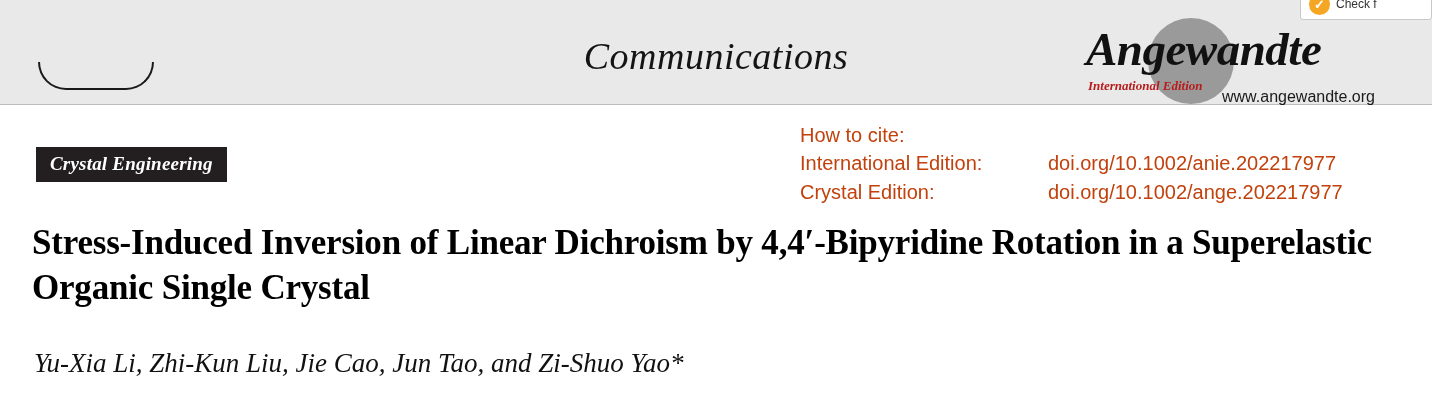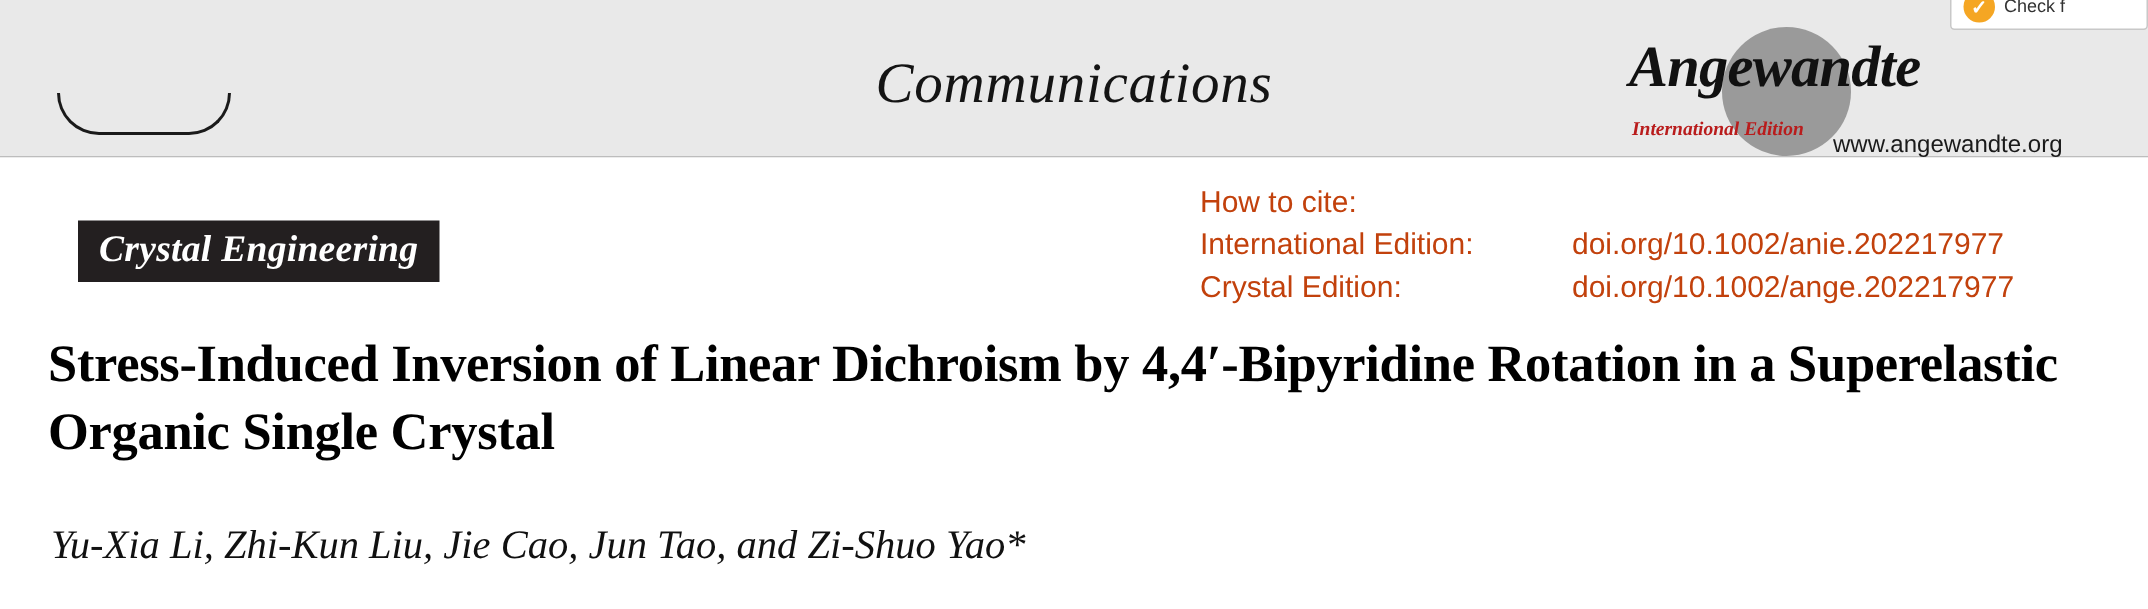--- a/index.html
+++ b/index.html
@@ -84,21 +84,21 @@
     border-radius: 50%;
     background: #9a9a9a;
   }
   .angew-word {
     position: absolute;
     left: 0px;
     top: 12px;
     font-family: "Liberation Serif", serif;
     font-style: italic;
     font-weight: bold;
-    font-size: 39px;
+    font-size: 47px;
     color: #111111;
     letter-spacing: -0.5px;
   }
   .angew-intl {
     position: absolute;
     left: 2px;
     top: 52px;
     font-family: "Liberation Serif", serif;
     font-style: italic;
     font-weight: bold;
@@ -165,28 +165,28 @@
     left: 0;
     top: 105px;
     width: 1432px;
     height: 301px;
     background: #ffffff;
   }
 
   
   .section-badge {
     position: absolute;
-    left: 52px;
+    left: 36px;
     top: 42px;
     background: #231f20;
     color: #ffffff;
     font-family: "Liberation Serif", serif;
     font-style: italic;
     font-weight: bold;
-    font-size: 25px;
+    font-size: 19px;
     padding: 6px 14px 7px 14px;
     letter-spacing: 0.2px;
   }
 
   
   .cite-block {
     position: absolute;
     left: 800px;
     top: 16px;
     font-family: "Liberation Sans", sans-serif;

